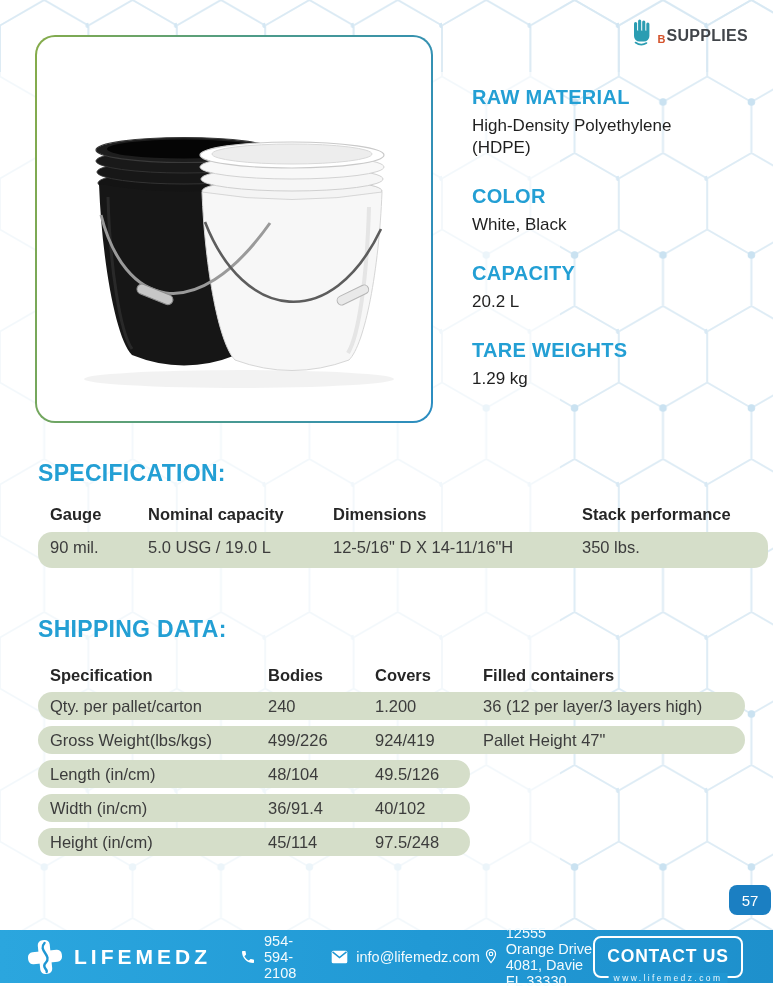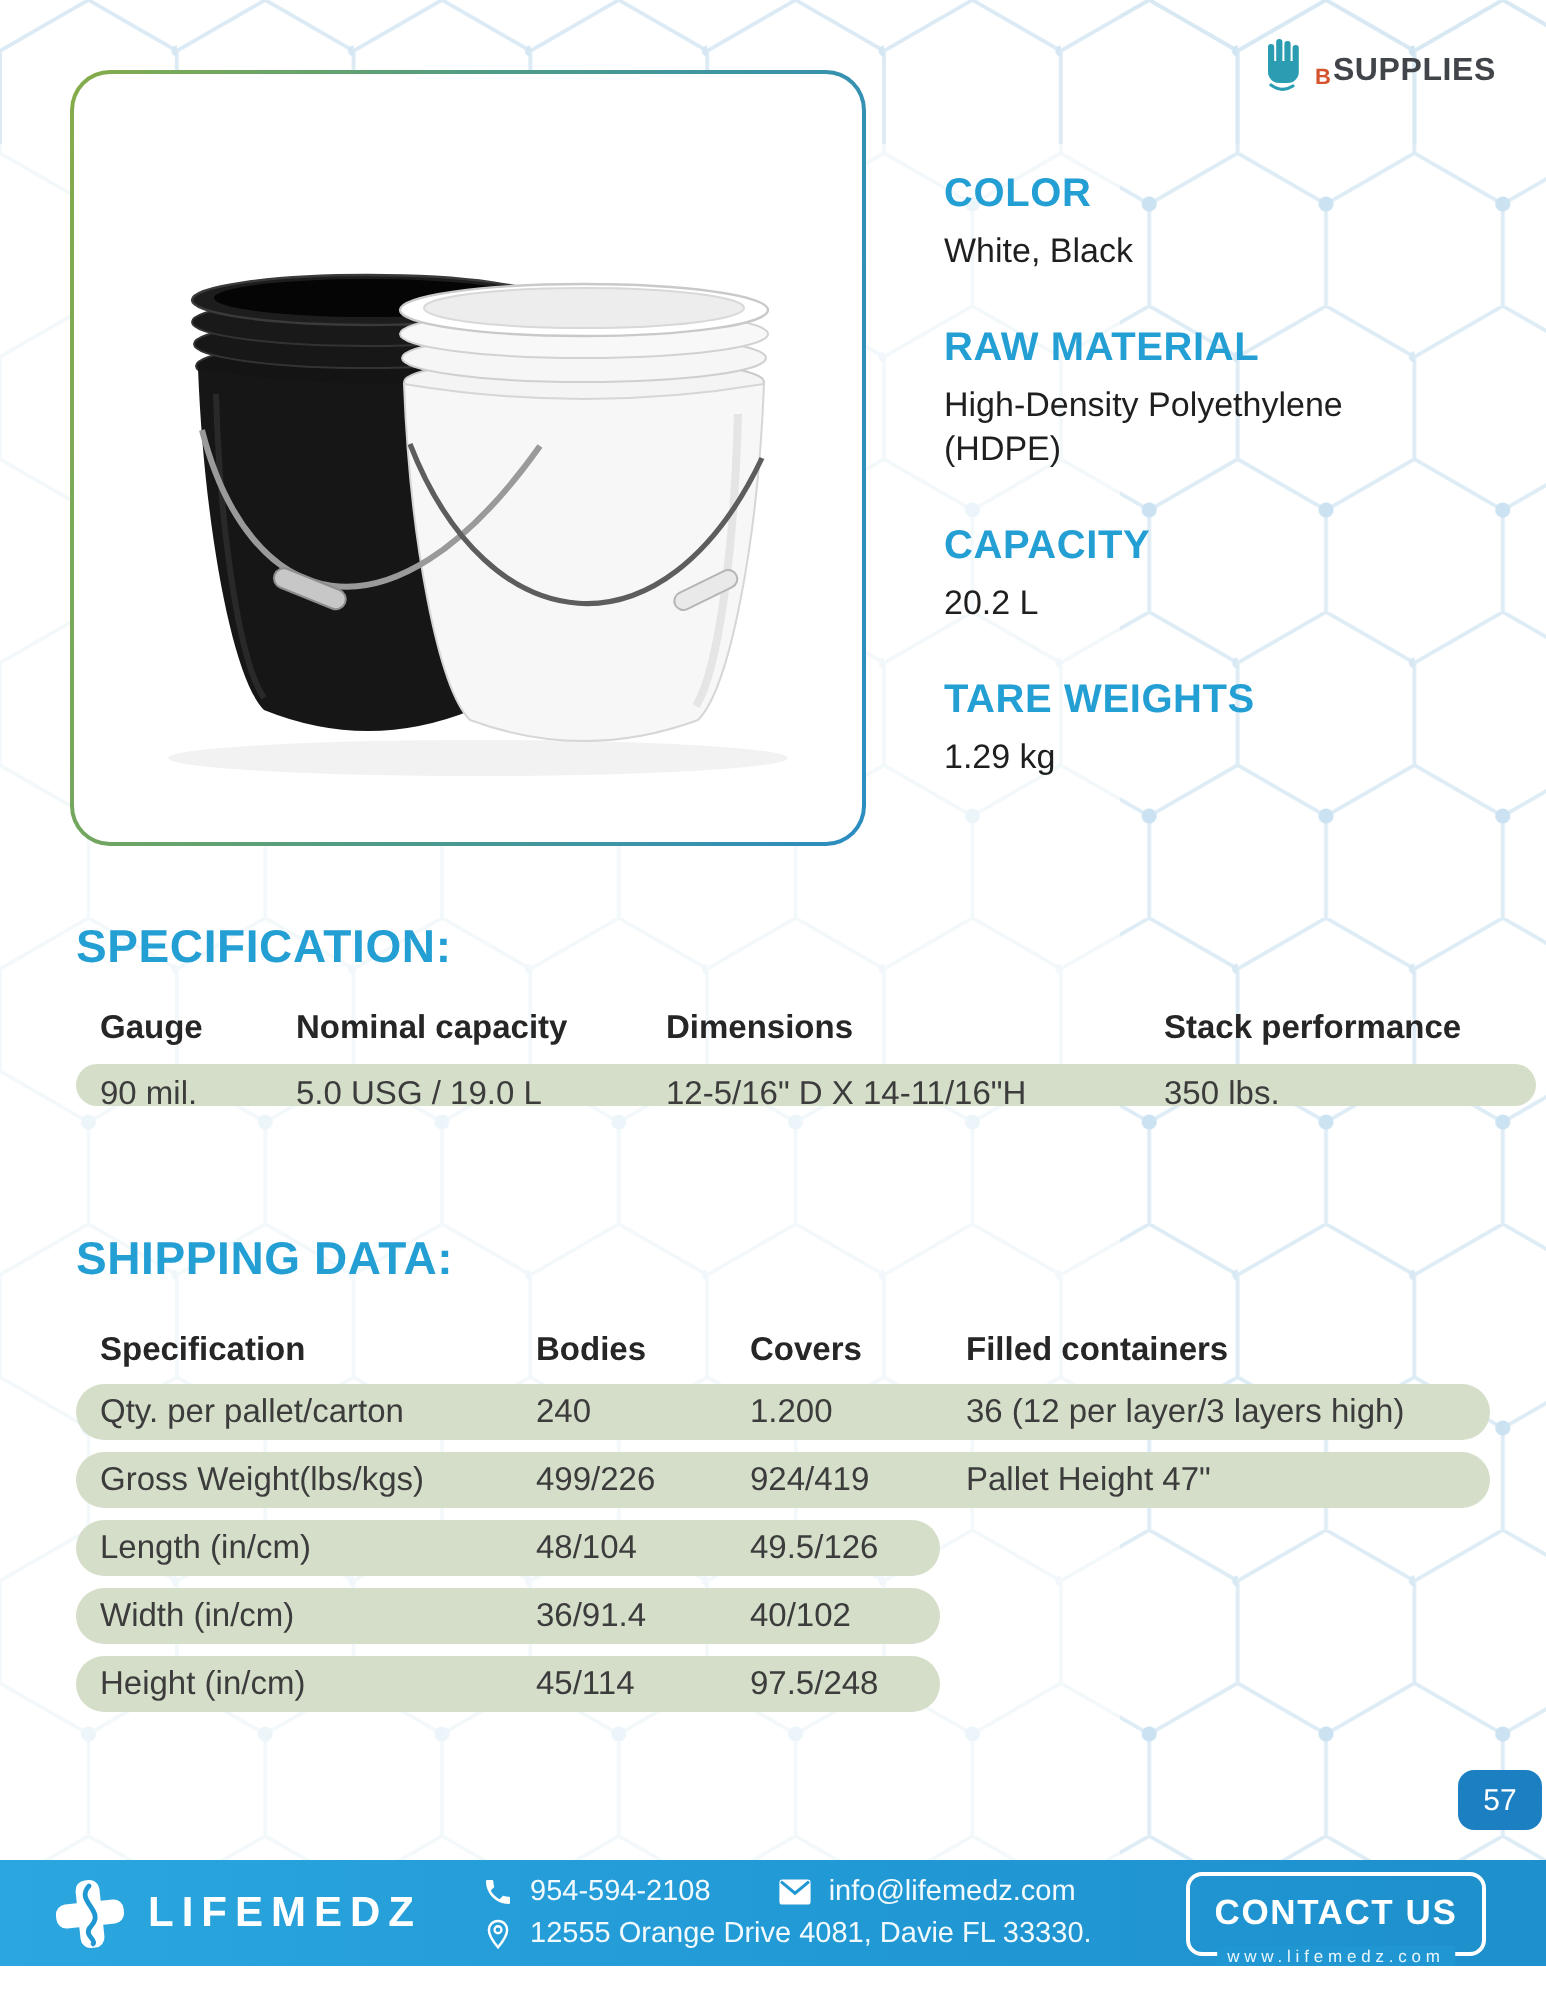--- a/index.html
+++ b/index.html
@@ -35,21 +35,21 @@
   .spec-block p  { color:#1f1f1f; font-size:17px; line-height:1.3; width:240px; }
 
   
   .section-h { position:absolute; left:38px; color:#239fd4; font-size:23px; font-weight:bold; letter-spacing:.3px; z-index:2; }
 
   
   .spec-table-head { position:absolute; left:38px; top:505px; width:730px; height:22px; z-index:2; }
   .spec-table-head span, .spec-band span { position:absolute; white-space:nowrap; }
   .spec-table-head span { font-weight:bold; font-size:16.5px; color:#262626; }
   .spec-band {
-    position:absolute; left:38px; top:532px; width:730px; height:21px;
+    position:absolute; left:38px; top:532px; width:730px; height:36px;
     background:#d5dec9; border-radius:14px; z-index:2;
   }
   .spec-band span { font-size:16.5px; color:#3c3c3c; line-height:30px; }
   .c1 { left:12px; } .c2 { left:110px; } .c3 { left:295px; } .c4 { left:544px; }
 
   
   .ship-head { position:absolute; left:38px; top:666px; width:730px; height:22px; z-index:2; }
   .ship-head span { position:absolute; white-space:nowrap; font-weight:bold; font-size:16.5px; color:#262626; }
   .ship-rows { position:absolute; left:38px; top:692px; z-index:2; }
   .ship-row {
@@ -68,21 +68,21 @@
   }
 
   
   .footer {
     position:absolute; left:0; top:930px; width:773px; height:53px;
     background:linear-gradient(90deg,#2ba6de 0%,#2199d5 55%,#1e90cc 100%);
     display:flex; align-items:center; padding:0 26px; z-index:3; color:#ffffff;
   }
   .f-brand { display:flex; align-items:center; gap:10px; width:200px; }
   .f-brand-text { font-size:21px; font-weight:bold; letter-spacing:4px; color:#fff; }
-  .f-contact { flex:1; display:flex; flex-direction:column; gap:4px; padding-left:14px; }
+  .f-contact { flex:1; display:flex; flex-direction:row; gap:4px; padding-left:14px; }
   .f-line { display:flex; align-items:center; gap:8px; font-size:14.5px; color:#f2fafd; }
   .f-line .gap { width:18px; }
   .ico { display:inline-flex; width:17px; height:17px; align-items:center; justify-content:center; }
   .contact-btn {
     position:relative; width:150px; height:42px; border:2px solid #ffffff; border-radius:8px;
     display:flex; align-items:center; justify-content:center; margin-right:4px;
   }
   .contact-btn .label { font-size:17.5px; font-weight:bold; letter-spacing:.8px; color:#fff; }
   .contact-btn .url {
     position:absolute; bottom:-7px; left:50%; transform:translateX(-50%);
@@ -160,26 +160,26 @@
           <g transform="rotate(-26 290 208)">
             <rect x="272" y="203" width="34" height="9" rx="4.5" fill="#e9e9e9" stroke="#b5b5b5" stroke-width="1"></rect>
           </g>
         </g>
       </svg>
     </div>
   </div>
 
   <div class="spec-col">
     <div class="spec-block">
+      <h2>RAW MATERIAL</h2>
+      <p>High-Density Polyethylene (HDPE)</p>
+    </div>
+    <div class="spec-block">
       <h2>COLOR</h2>
       <p>White, Black</p>
-    </div>
-    <div class="spec-block">
-      <h2>RAW MATERIAL</h2>
-      <p>High-Density Polyethylene (HDPE)</p>
     </div>
     <div class="spec-block">
       <h2>CAPACITY</h2>
       <p>20.2 L</p>
     </div>
     <div class="spec-block">
       <h2>TARE WEIGHTS</h2>
       <p>1.29 kg</p>
     </div>
   </div>

